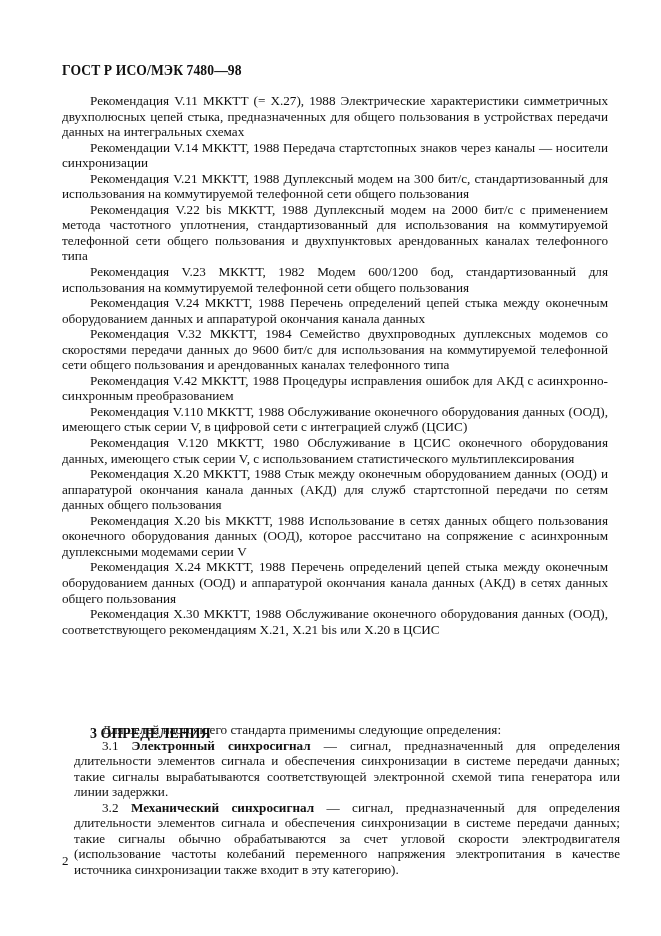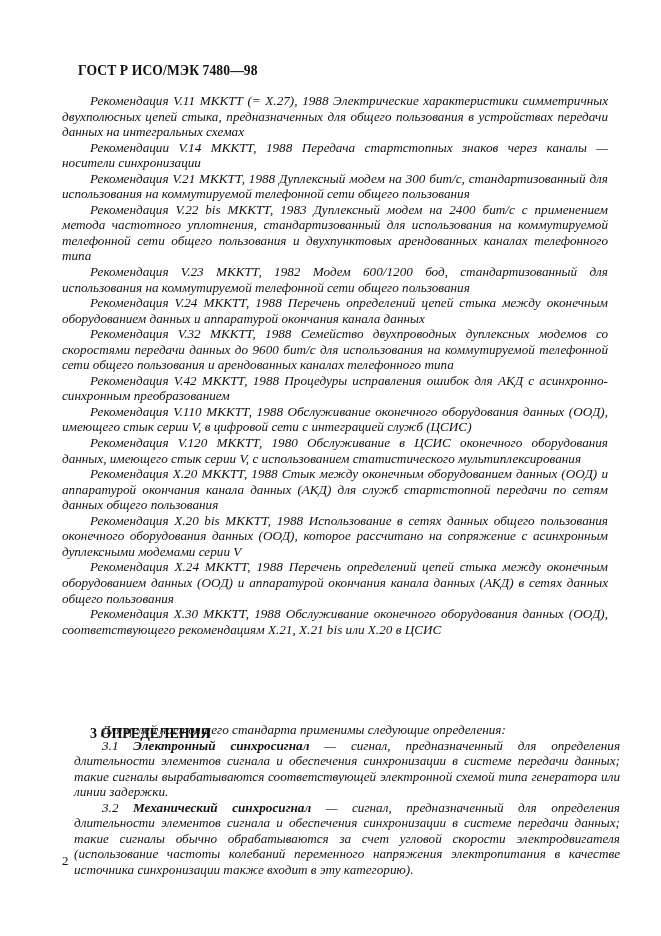--- a/index.html
+++ b/index.html
@@ -22,35 +22,33 @@
     width: 546px;
   }
   .header {
     position: absolute;
     left: 0;
     top: 63px;
     font-weight: bold;
     font-size: 13.6px;
     letter-spacing: 0.1px;
     white-space: nowrap;
-    margin-left: 16px;
   }
   .refs {
     position: absolute;
     left: 0;
     top: 93px;
     width: 546px;
     font-size: 13.2px;
     line-height: 15.55px;
   }
   .para {
     margin: 0;
     text-indent: 28px;
     text-align: justify;
-    font-style: italic;
   }
   .section-title {
     position: absolute;
     left: 28px;
     top: 726px;
     font-weight: bold;
     font-size: 14px;
     white-space: nowrap;
   }
   .defs {
@@ -75,24 +73,24 @@
 <body>
 
 <div class="page">
 
   <div class="header">ГОСТ Р ИСО/МЭК 7480—98</div>
 
   <div class="refs">
     <p class="para">Рекомендация V.11 МККТТ (= X.27), 1988 Электрические характеристики симметричных двухполюсных цепей стыка, предназначенных для общего пользования в устройствах передачи данных на интегральных схемах</p>
     <p class="para">Рекомендации V.14 МККТТ, 1988 Передача стартстопных знаков через каналы — носители синхронизации</p>
     <p class="para">Рекомендация V.21 МККТТ, 1988 Дуплексный модем на 300 бит/с, стандартизованный для использования на коммутируемой телефонной сети общего пользования</p>
-    <p class="para">Рекомендация V.22 bis МККТТ, 1983 Дуплексный модем на 2400 бит/с с применением метода частотного уплотнения, стандартизованный для использования на коммутируемой телефонной сети общего пользования и двухпунктовых арендованных каналах телефонного типа</p>
+    <p class="para">Рекомендация V.22 bis МККТТ, 1988 Дуплексный модем на 2000 бит/с с применением метода частотного уплотнения, стандартизованный для использования на коммутируемой телефонной сети общего пользования и двухпунктовых арендованных каналах телефонного типа</p>
     <p class="para">Рекомендация V.23 МККТТ, 1982 Модем 600/1200 бод, стандартизованный для использования на коммутируемой телефонной сети общего пользования</p>
     <p class="para">Рекомендация V.24 МККТТ, 1988 Перечень определений цепей стыка между оконечным оборудованием данных и аппаратурой окончания канала данных</p>
-    <p class="para">Рекомендация V.32 МККТТ, 1988 Семейство двухпроводных дуплексных модемов со скоростями передачи данных до 9600 бит/с для использования на коммутируемой телефонной сети общего пользования и арендованных каналах телефонного типа</p>
+    <p class="para">Рекомендация V.32 МККТТ, 1984 Семейство двухпроводных дуплексных модемов со скоростями передачи данных до 9600 бит/с для использования на коммутируемой телефонной сети общего пользования и арендованных каналах телефонного типа</p>
     <p class="para">Рекомендация V.42 МККТТ, 1988 Процедуры исправления ошибок для АКД с асинхронно-синхронным преобразованием</p>
     <p class="para">Рекомендация V.110 МККТТ, 1988 Обслуживание оконечного оборудования данных (ООД), имеющего стык серии V, в цифровой сети с интеграцией служб (ЦСИС)</p>
     <p class="para">Рекомендация V.120 МККТТ, 1980 Обслуживание в ЦСИС оконечного оборудования данных, имеющего стык серии V, с использованием статистического мультиплексирования</p>
     <p class="para">Рекомендация X.20 МККТТ, 1988 Стык между оконечным оборудованием данных (ООД) и аппаратурой окончания канала данных (АКД) для служб стартстопной передачи по сетям данных общего пользования</p>
     <p class="para">Рекомендация X.20 bis МККТТ, 1988 Использование в сетях данных общего пользования оконечного оборудования данных (ООД), которое рассчитано на сопряжение с асинхронным дуплексными модемами серии V</p>
     <p class="para">Рекомендация X.24 МККТТ, 1988 Перечень определений цепей стыка между оконечным оборудованием данных (ООД) и аппаратурой окончания канала данных (АКД) в сетях данных общего пользования</p>
     <p class="para">Рекомендация X.30 МККТТ, 1988 Обслуживание оконечного оборудования данных (ООД), соответствующего рекомендациям X.21, X.21 bis или X.20 в ЦСИС</p>
   </div>
 
   <div class="section-title">3 ОПРЕДЕЛЕНИЯ</div>

